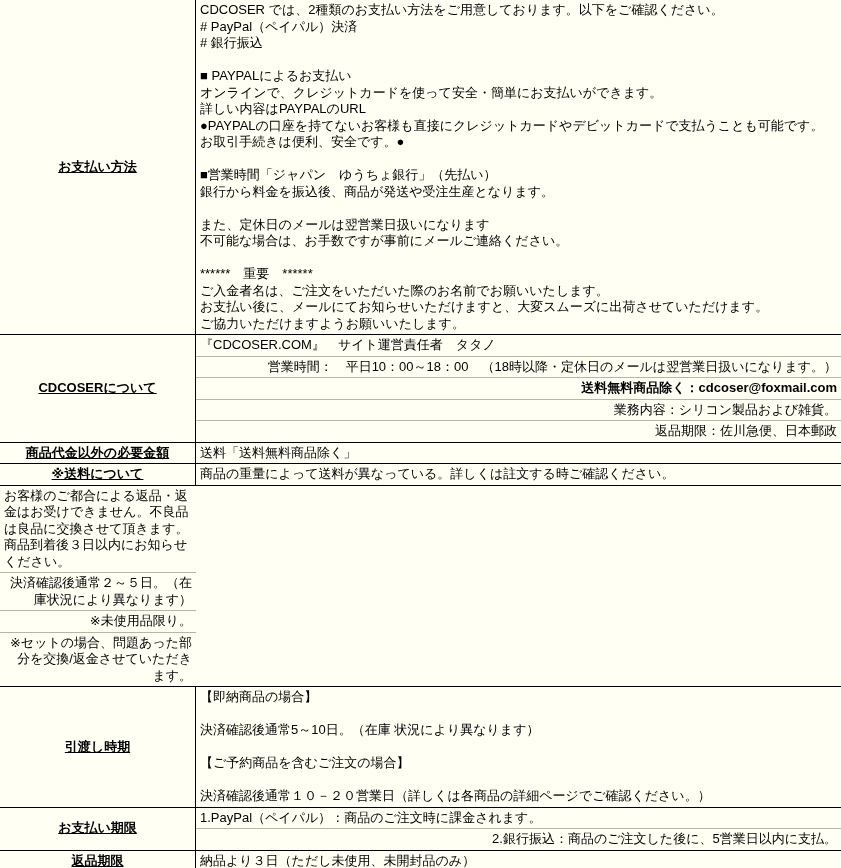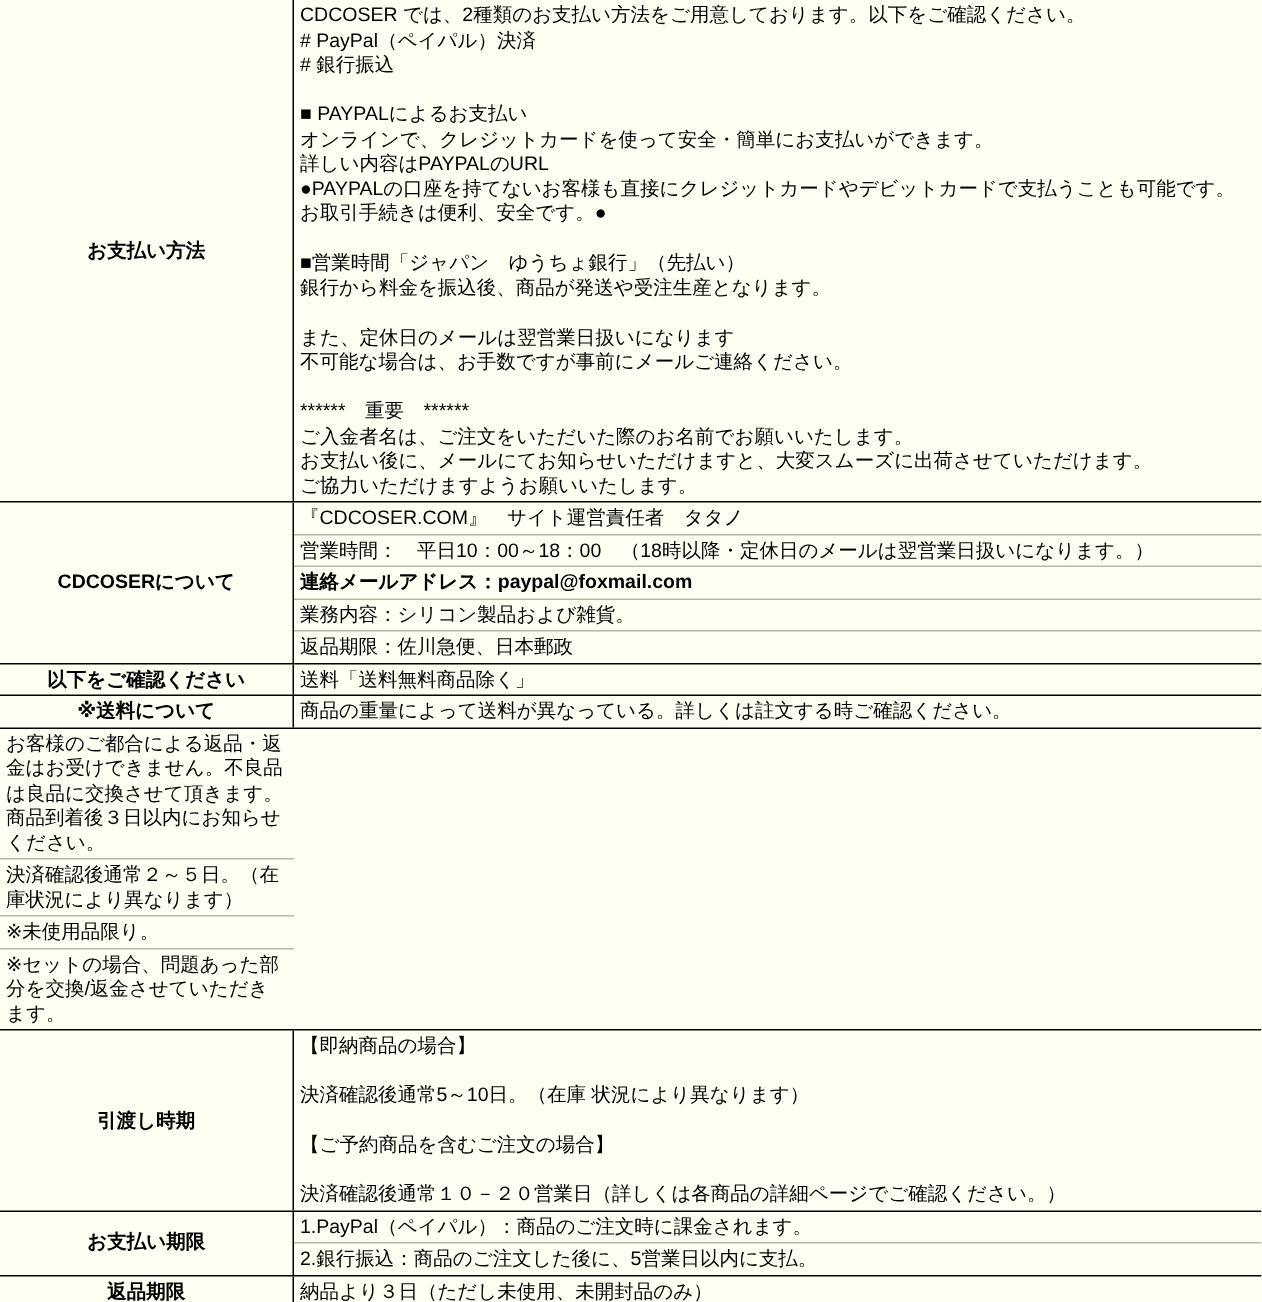--- a/index.html
+++ b/index.html
@@ -29,31 +29,33 @@
   }
   .label-cell{
     border-right:1px solid var(--border-dark);
     display:flex;
     align-items:center;
     justify-content:center;
     text-align:center;
     font-weight:bold;
     padding:2px 6px;
     box-sizing:border-box;
+    text-decoration:underline;
   }
   .content-cell{
     display:flex;
     flex-direction:column;
   }
   .section{
     padding:2px 4px;
     flex:1 0 auto;
   }
   .section + .section{
     border-top:1px solid var(--border-light);
+    text-align:right;
   }
   .section.bold{font-weight:bold;}
   .line{
     min-height:16.5px;
     white-space:pre-wrap;
     word-break:break-all;
   }
 </style>
 </head>
 <body>
@@ -90,32 +92,32 @@
       <div class="row">
         <div class="label-cell">CDCOSERについて</div>
         <div class="content-cell">
           <div class="section">
             <div class="line">『CDCOSER.COM』　サイト運営責任者　タタノ</div>
           </div>
           <div class="section">
             <div class="line">営業時間：　平日10：00～18：00　（18時以降・定休日のメールは翌営業日扱いになります。）</div>
           </div>
           <div class="section bold">
-            <div class="line">連絡メールアドレス：paypal@foxmail.com</div>
+            <div class="line">送料無料商品除く：cdcoser@foxmail.com</div>
           </div>
           <div class="section">
             <div class="line">業務内容：シリコン製品および雑貨。</div>
           </div>
           <div class="section">
             <div class="line">返品期限：佐川急便、日本郵政</div>
           </div>
         </div>
       </div>
       <div class="row">
-        <div class="label-cell">以下をご確認ください</div>
+        <div class="label-cell">商品代金以外の必要金額</div>
         <div class="content-cell">
           <div class="section">
             <div class="line">送料「送料無料商品除く」</div>
           </div>
         </div>
       </div>
       <div class="row">
         <div class="label-cell">※送料について</div>
         <div class="content-cell">
           <div class="section">

